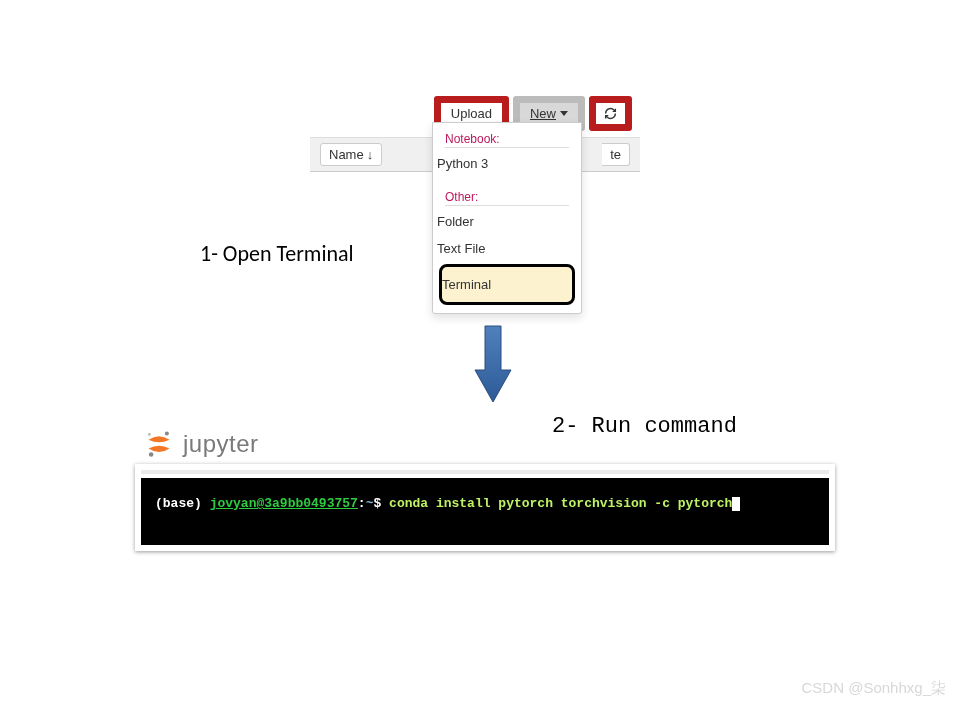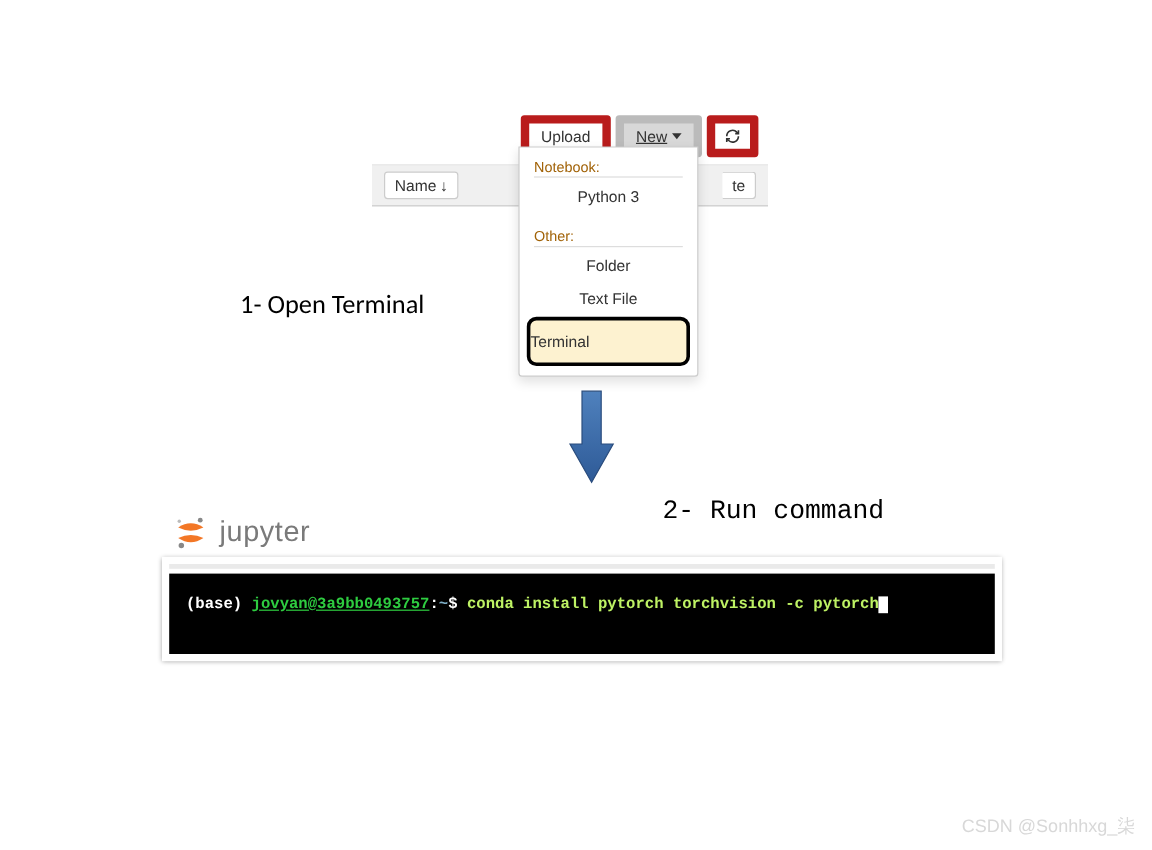--- a/index.html
+++ b/index.html
@@ -82,31 +82,30 @@
       left: 432px;
       width: 150px;
       background: #fff;
       border: 1px solid #ccc;
       border-radius: 0 0 3px 3px;
       box-shadow: 0 4px 10px rgba(0,0,0,0.12);
       padding: 4px 0;
       z-index: 10;
     }
     .dd-header {
-      color: #a16207;
+      color: #be185d;
       font-size: 12px;
       padding: 5px 12px 1px 12px;
     }
     .dd-sep-under { border-bottom: 1px solid #ddd; margin: 0 12px 2px 12px; }
     .dd-item {
       color: #333;
       font-size: 13px;
       padding: 6px 4px;
       cursor: pointer;
-      text-align: center;
     }
     .dd-item-highlight {
       background: #fdf2d0;
       border: 3px solid #000;
       border-radius: 8px;
       margin: 2px 6px 4px 6px;
       padding: 10px 0;
       font-size: 13px;
       color: #333;
     }

